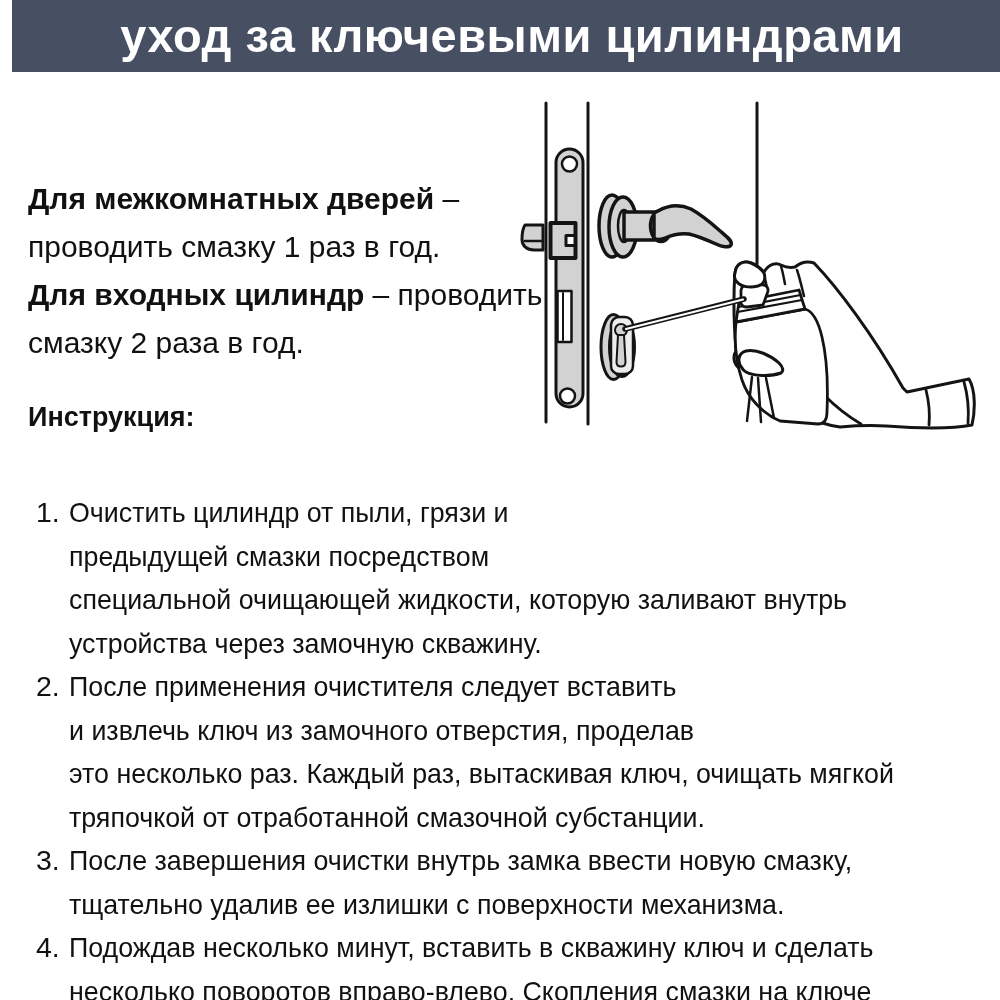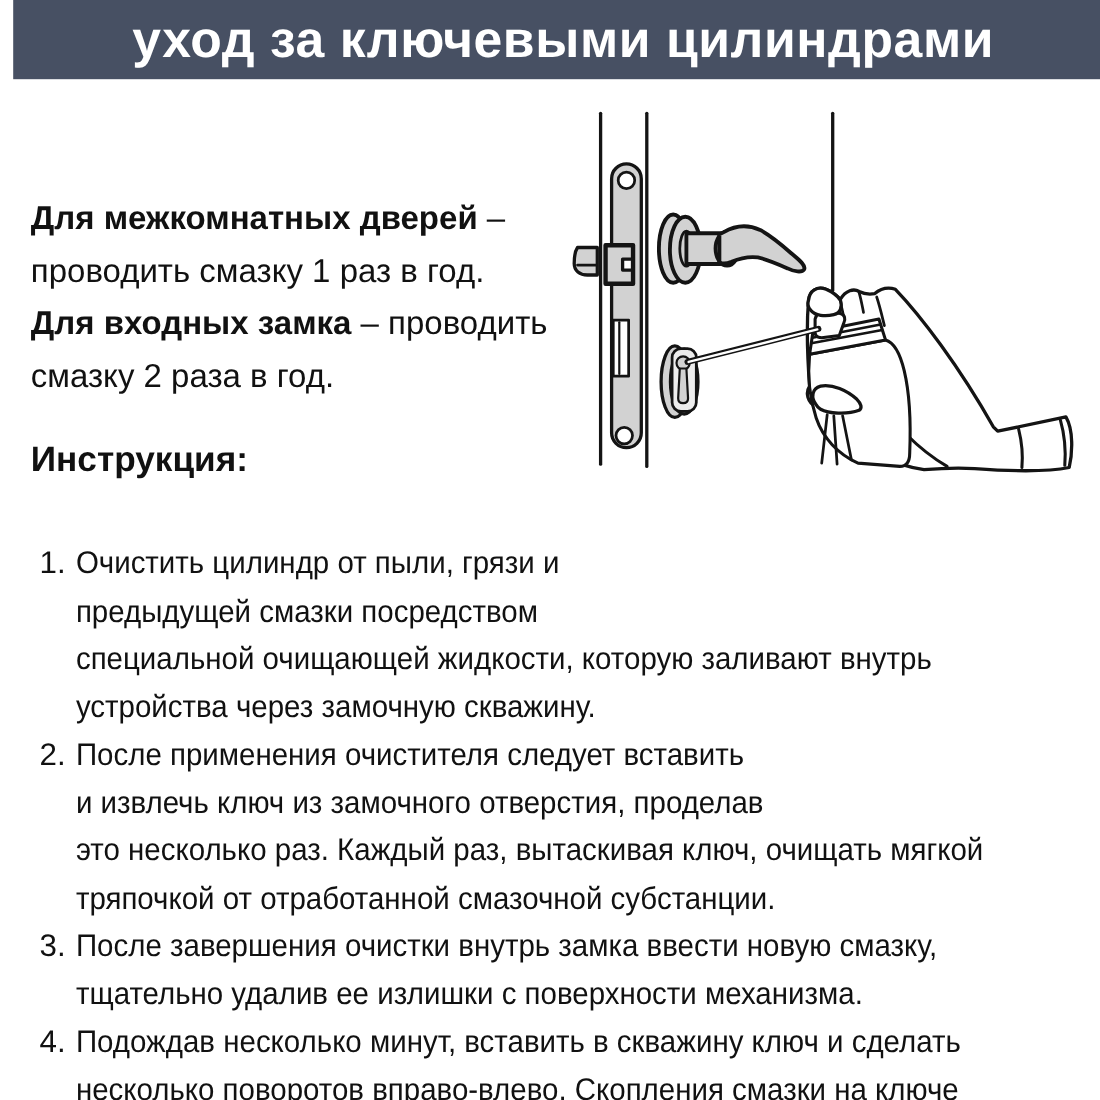--- a/index.html
+++ b/index.html
@@ -4,21 +4,21 @@
 <style>
   html,body{margin:0;padding:0;background:#ffffff;}
   .page{position:relative;width:1000px;height:1000px;background:#ffffff;overflow:hidden;
         font-family:"Liberation Sans","DejaVu Sans",sans-serif;color:#111111;}
   .banner{position:absolute;left:12px;top:0;width:1000px;height:72px;background:#475063;
           display:flex;align-items:center;justify-content:center;}
   .banner h1{margin:0;color:#ffffff;font-size:47px;font-weight:700;letter-spacing:.5px;line-height:72px;white-space:nowrap;}
   .content{position:absolute;left:28px;top:145px;width:944px;}
   .intro{font-size:30px;line-height:48px;white-space:pre-line;}
   .intro b{font-weight:700;}
-  .section-heading{margin:17px 0 0 0;font-size:32px;font-weight:700;line-height:40px;}
+  .section-heading{margin:17px 0 0 0;font-size:27px;font-weight:700;line-height:40px;}
   ol.steps{list-style:none;margin:54px 0 0 0;padding:0 0 0 8px;font-size:28.5px;line-height:43.5px;}
   ol.steps li{display:flex;align-items:flex-start;}
   .step-num{flex:0 0 33px;}
   .step-text{flex:1;white-space:pre-line;transform:scaleX(0.94);transform-origin:0 0;}
   .illustration{position:absolute;left:500px;top:90px;width:500px;height:345px;}
 </style>
 </head>
 <body>
 
 <div class="page">
@@ -108,21 +108,21 @@
       <path fill="#ffffff" d="M 742 368 C 737 362 738 353 746 351 C 757 349 770 355 779 363 C 783 367 784 371 781 373 C 770 377 753 376 746 372 C 744 371 743 370 742 368 Z"></path>
       <path d="M 752 377 L 747 421" stroke-width="2.5"></path>
       <path d="M 758 378 L 761 422" stroke-width="2.5"></path>
       <path d="M 766 378 L 774 418" stroke-width="2.5"></path>
     </g>
   </svg>
 
   <main class="content">
     <p class="intro"><b>Для межкомнатных дверей</b><span> –
 проводить смазку 1 раз в год.
-</span><b>Для входных замка</b><span> – проводить
+</span><b>Для входных цилиндр</b><span> – проводить
 смазку 2 раза в год.</span></p>
 
     <h2 class="section-heading">Инструкция:</h2>
 
     <ol class="steps">
       <li>
         <span class="step-num">1.</span>
         <div class="step-text">Очистить цилиндр от пыли, грязи и
 предыдущей смазки посредством
 специальной очищающей жидкости, которую заливают внутрь

